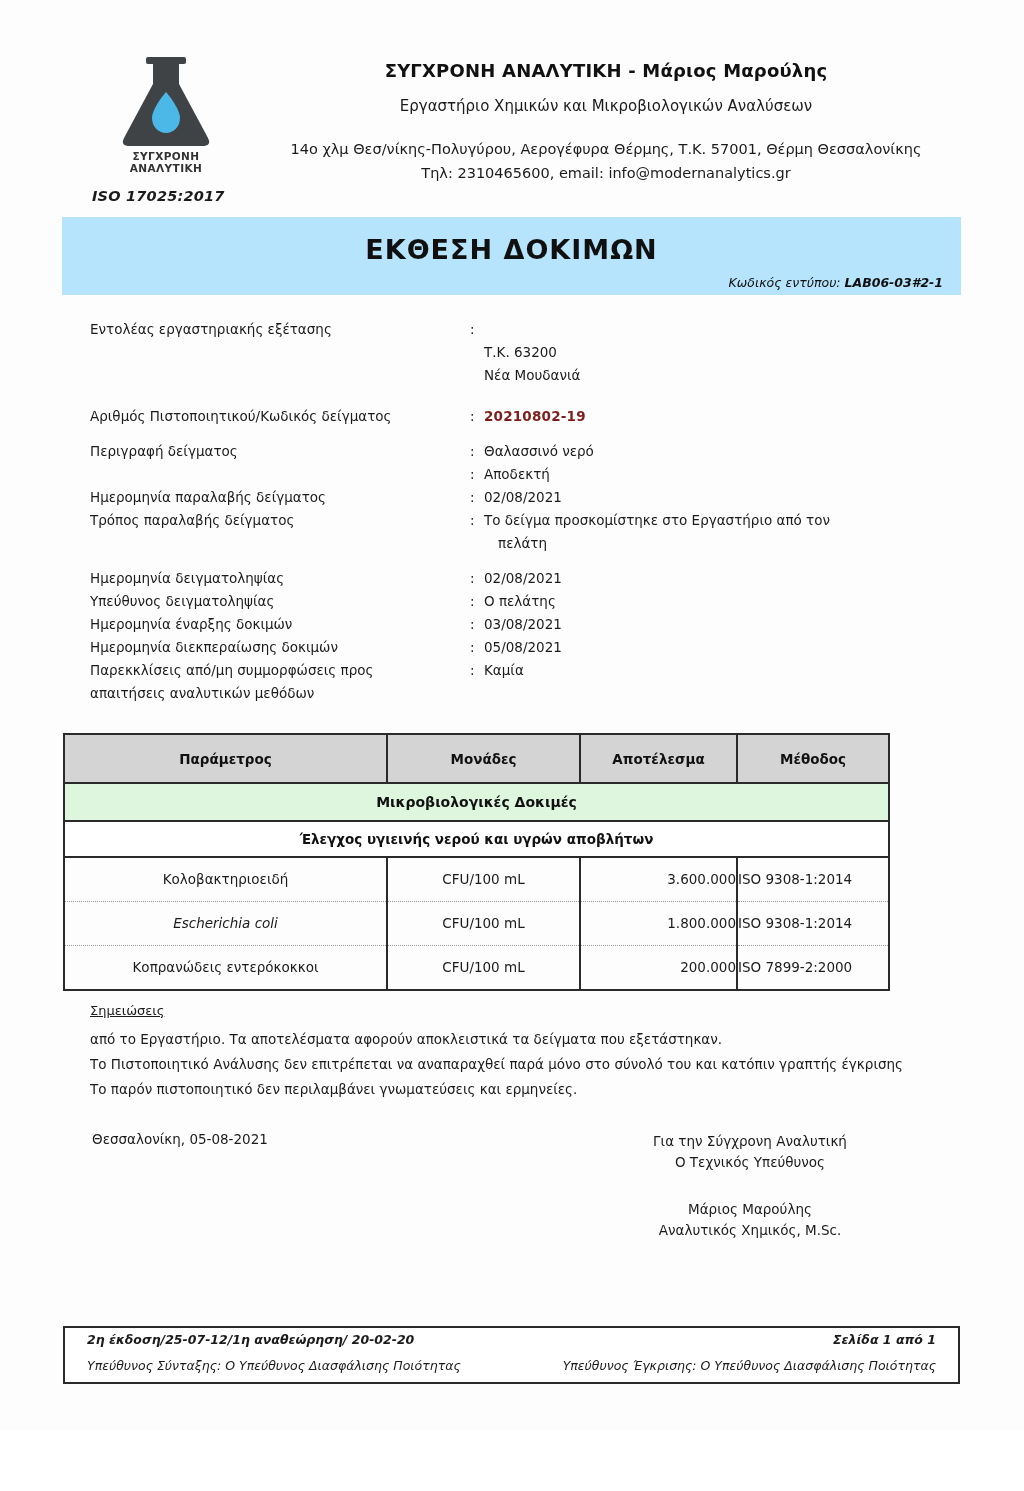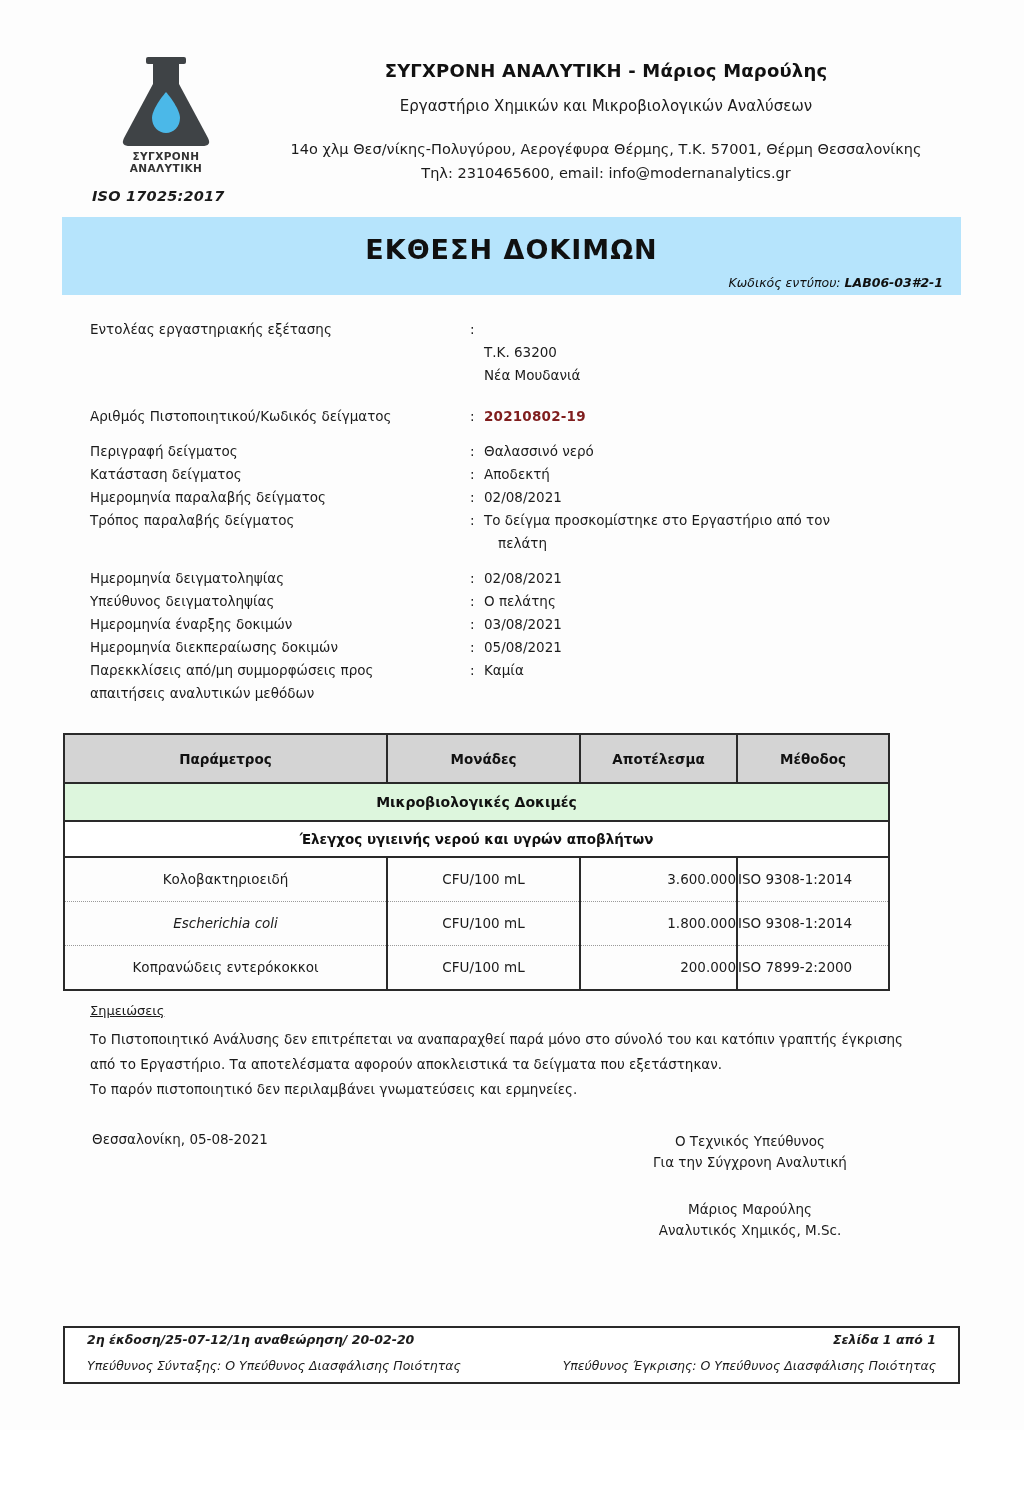--- a/index.html
+++ b/index.html
@@ -297,21 +297,20 @@
         <div class="lbl">Αριθμός Πιστοποιητικού/Κωδικός δείγματος</div>
         <div class="colon">:</div>
         <div class="val red">20210802-19</div>
       </div>
       <div class="row" style="position: absolute; left: 0px; top: 122px; width: 1024px;">
         <div class="lbl">Περιγραφή δείγματος</div>
         <div class="colon">:</div>
         <div class="val">Θαλασσινό νερό</div>
       </div>
       <div class="row" style="position: absolute; left: 0px; top: 145px; width: 1024px;">
-        <div class="lbl">Κατάσταση δείγματος</div>
         <div class="colon">:</div>
         <div class="val">Αποδεκτή</div>
       </div>
       <div class="row" style="position: absolute; left: 0px; top: 168px; width: 1024px;">
         <div class="lbl">Ημερομηνία παραλαβής δείγματος</div>
         <div class="colon">:</div>
         <div class="val">02/08/2021</div>
       </div>
       <div class="row" style="position: absolute; left: 0px; top: 191px; width: 1024px;">
         <div class="lbl">Τρόπος παραλαβής δείγματος</div>
@@ -386,30 +385,30 @@
             <td class="dcell c-res">200.000</td>
             <td class="dcell c-meth">ISO 7899-2:2000</td>
           </tr>
         </tbody>
     </table>
   </div>
 
   <div class="notes">
     <div class="notes-title">Σημειώσεις</div>
     <div class="notes-body">
+        <div class="notes-line">από το Εργαστήριο. Τα αποτελέσματα αφορούν αποκλειστικά τα δείγματα που εξετάστηκαν.</div>
         <div class="notes-line">Το Πιστοποιητικό Ανάλυσης δεν επιτρέπεται να αναπαραχθεί παρά μόνο στο σύνολό του και κατόπιν γραπτής έγκρισης</div>
-        <div class="notes-line">από το Εργαστήριο. Τα αποτελέσματα αφορούν αποκλειστικά τα δείγματα που εξετάστηκαν.</div>
         <div class="notes-line">Το παρόν πιστοποιητικό δεν περιλαμβάνει γνωματεύσεις και ερμηνείες.</div>
       </div>
   </div>
 
   <div class="sig-left">Θεσσαλονίκη, 05-08-2021</div>
   <div class="sig-right">
+    <div>Για την Σύγχρονη Αναλυτική</div>
     <div>Ο Τεχνικός Υπεύθυνος</div>
-    <div>Για την Σύγχρονη Αναλυτική</div>
     <div class="sig-gap"></div>
     <div>Μάριος Μαρούλης</div>
     <div>Αναλυτικός Χημικός, M.Sc.</div>
   </div>
 
   <div class="footer">
     <div class="f-row">
       <div class="f-l f-bold">2η έκδοση/25-07-12/1η αναθεώρηση/ 20-02-20</div>
       <div class="f-r f-bold">Σελίδα 1 από 1</div>
     </div>

